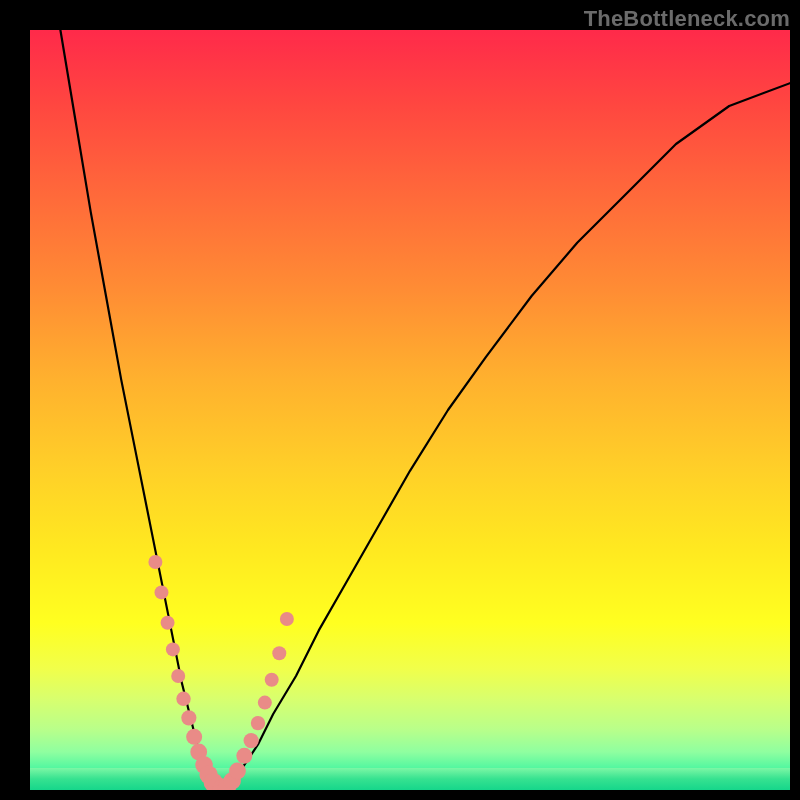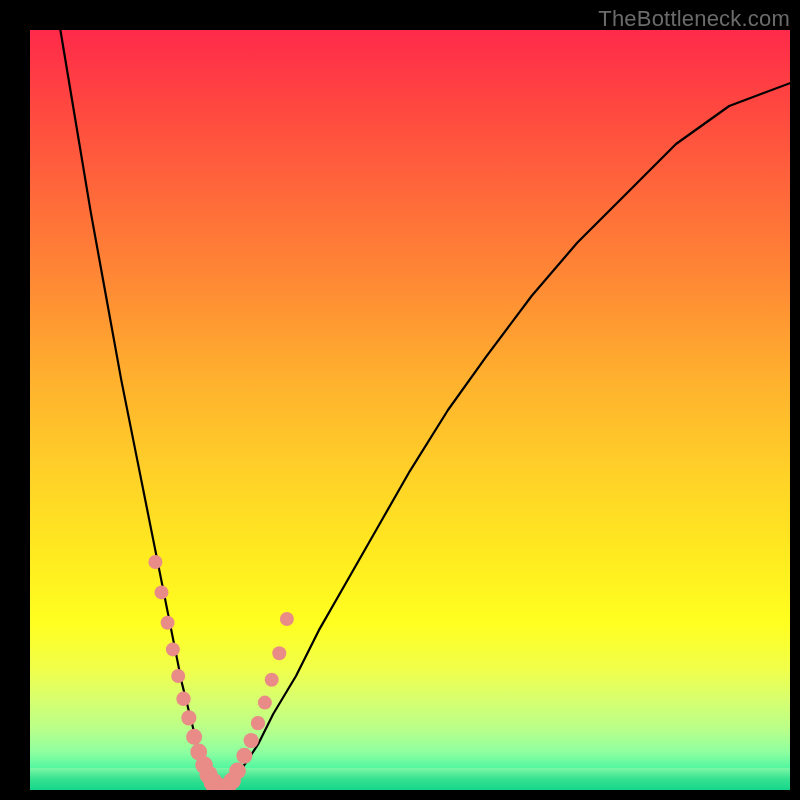--- a/index.html
+++ b/index.html
@@ -54,21 +54,21 @@
        #36e290 50%,
        #16d68b 100%
     );
   }
   .watermark {
     position: absolute;
     top: 6px;
     right: 10px;
     color: #6b6b6b;
     font-size: 22px;
-    font-weight: 400;
+    font-weight: 700;
     letter-spacing: 0.2px;
     user-select: none;
   }
   svg.curve {
     position: absolute;
     left: 0;
     top: 0;
     width: 100%;
     height: 100%;
   }

